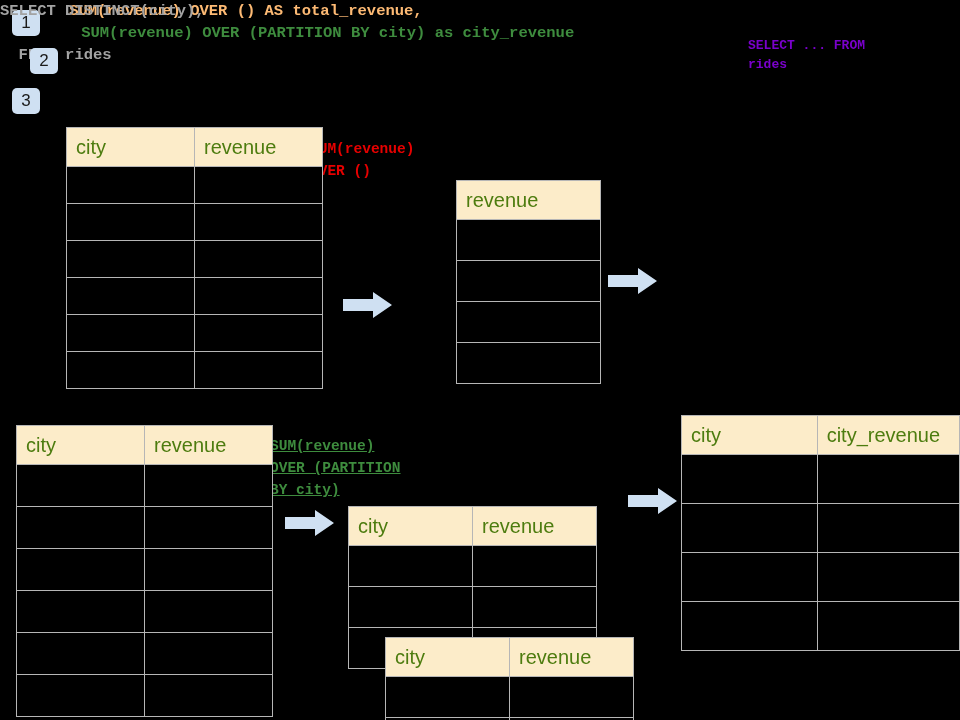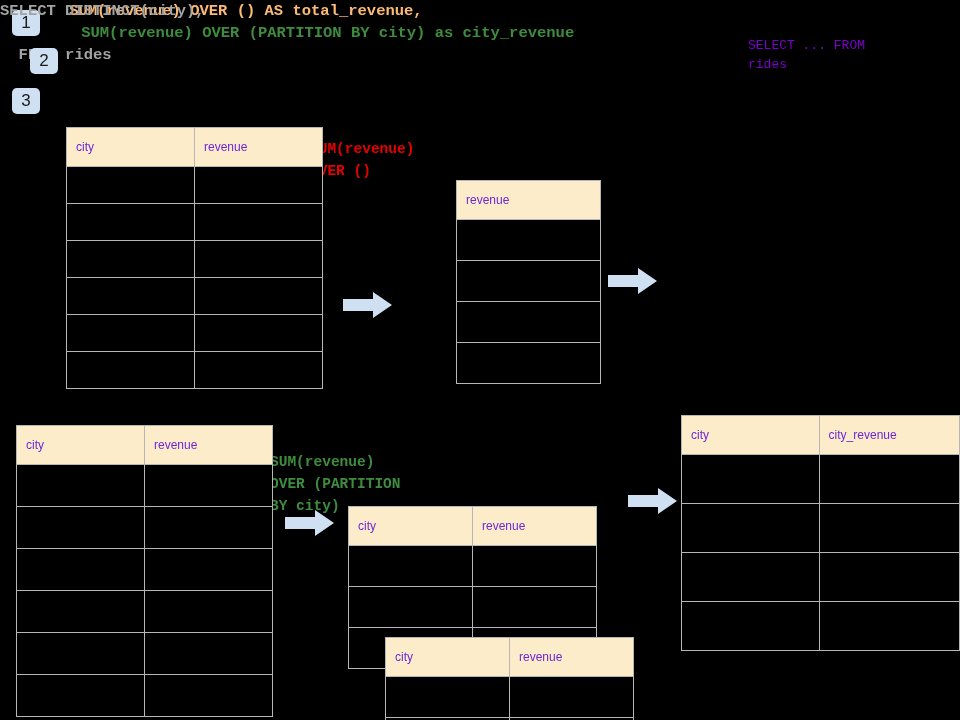--- a/index.html
+++ b/index.html
@@ -50,53 +50,53 @@
   .c-green  { color: #3e8c3e; padding-left: 44px; }
 
   #sql-side {
     position: absolute;
     left: 748px;
     top: 36px;
     font-family: "Liberation Mono", "DejaVu Sans Mono", monospace;
     font-size: 13px;
     line-height: 19px;
     white-space: pre;
-    font-weight: normal;
+    font-weight: bold;
     color: #7a00cc;
   }
 
   
   .annot {
     position: absolute;
     font-family: "Liberation Mono", "DejaVu Sans Mono", monospace;
     font-size: 14.5px;
     line-height: 22px;
     white-space: pre;
     font-weight: bold;
   }
   #annot-total   { left: 310px; top: 138px; color: #e60000; }
-  #annot-partition { left: 270px; top: 451px; color: #3e8c3e; }
+  #annot-partition { left: 270px; top: 435px; color: #3e8c3e; text-decoration: underline; }
 
   
   .tbl {
     position: absolute;
     border-collapse: collapse;
     table-layout: fixed;
     background: #000000;
   }
   .tbl td {
     border: 1px solid #b6b6b6;
     background: #000000;
     padding: 0;
   }
   .tbl td.hd {
     background: #fcecc9;
-    color: #6d28d9;
+    color: #4d7c0f;
     font-family: "Liberation Sans", sans-serif;
-    font-size: 12px;
+    font-size: 20px;
     padding: 6px 0 6px 9px;
     border: 1px solid #b6b6b6;
     vertical-align: middle;
     white-space: nowrap;
   }
 
   
   #tbl-rides-1      { left: 66px;  top: 127px; }
   #tbl-rides-1 td   { width: 118px; height: 36px; }
   #tbl-rides-1 td.hd{ width: 118px; height: 26px; }

